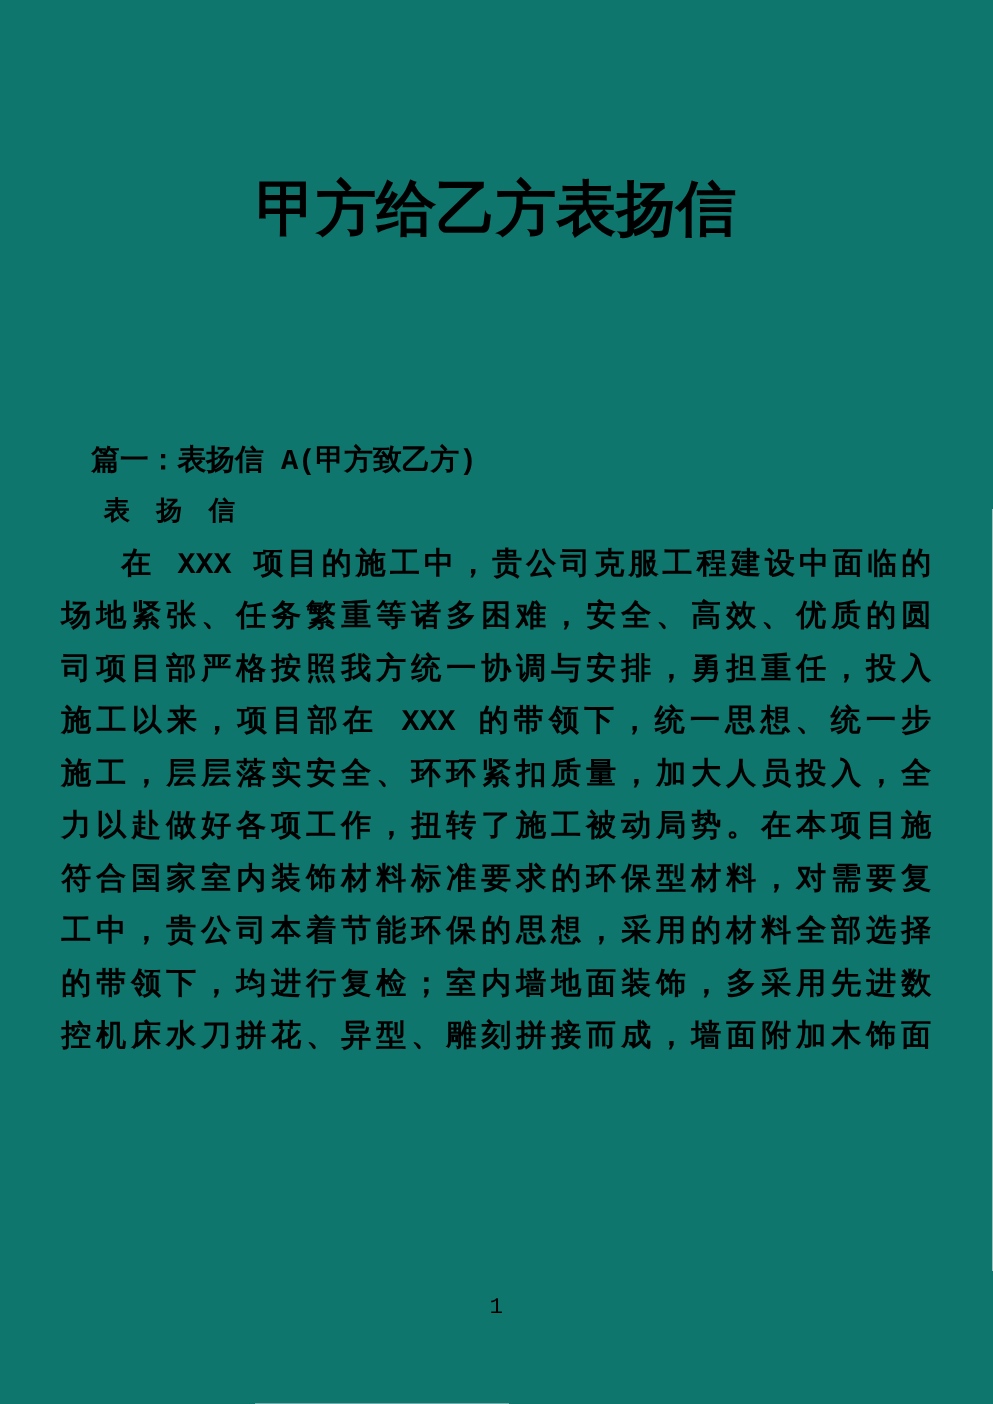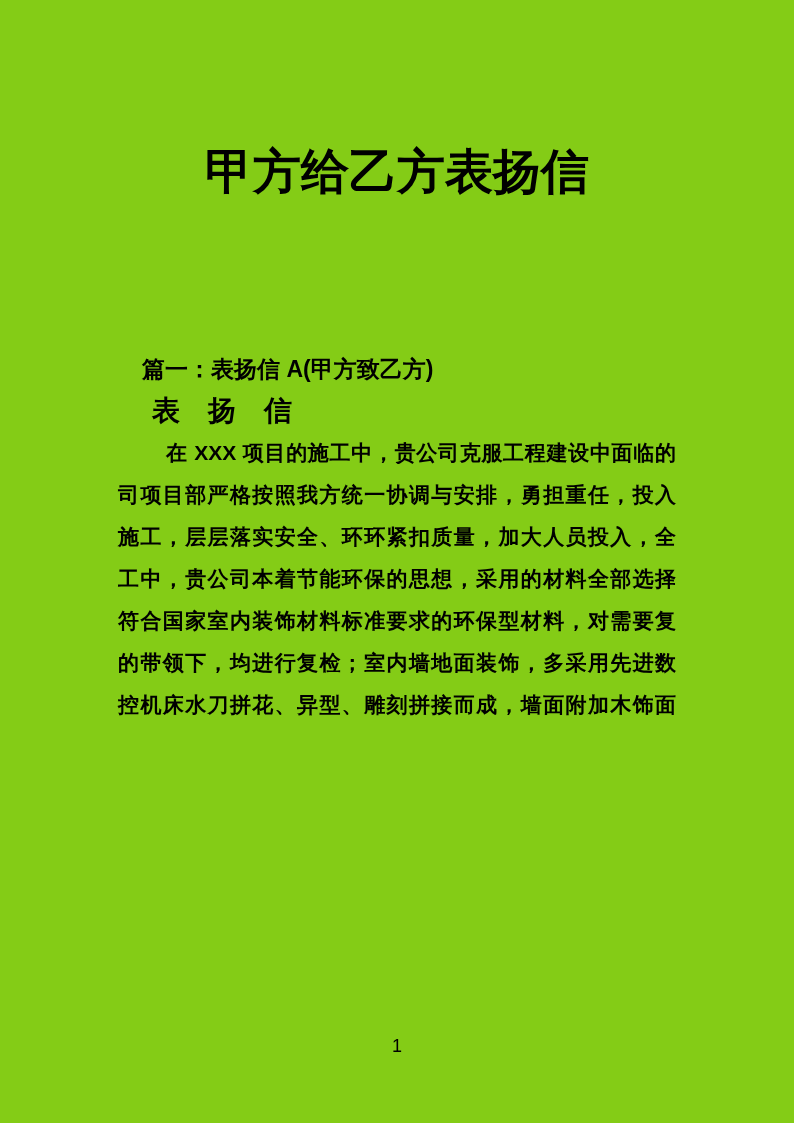--- a/index.html
+++ b/index.html
@@ -4,57 +4,57 @@
 <style>
   html, body {
     margin: 0;
     padding: 0;
     background: #ffffff;
   }
   .page {
     position: relative;
     width: 794px;
     height: 1123px;
-    background: #84cc16;
+    background: #0f766e;
     color: #000000;
-    font-family: Liberation Sans, sans-serif;
+    font-family: Liberation Mono, monospace;
     overflow: hidden;
     box-sizing: border-box;
   }
   .doc-title {
     margin: 0;
     padding-top: 143px;
     font-size: 48px;
     line-height: 1.2;
     font-weight: bold;
     text-align: center;
     letter-spacing: 0;
   }
   .content {
-    margin: 0 118px;
+    margin: 0 49px;
   }
   .section-heading {
     margin: 147px 0 0 0;
     padding-left: 24px;
     font-size: 23px;
     line-height: 42px;
     font-weight: bold;
     white-space: nowrap;
   }
   .letter-title, .salutation {
     margin: 0;
     padding-left: 34px;
-    font-size: 28px;
+    font-size: 21px;
     line-height: 42px;
     font-weight: bold;
     white-space: nowrap;
   }
   .para-line {
     margin: 0;
-    font-size: 21px;
+    font-size: 24px;
     line-height: 42px;
     font-weight: bold;
     text-align: justify;
     text-align-last: justify;
     text-justify: inter-character;
   }
   .para-line.first-line {
     padding-left: 48px;
   }
   .page-number {
@@ -76,24 +76,27 @@
 
   <div class="content">
 
     <p class="section-heading">篇一：表扬信 A(甲方致乙方)</p>
 
     <p class="letter-title">表　扬　信</p>
 
 
     <div>
       <p class="para-line first-line">在 XXX 项目的施工中，贵公司克服工程建设中面临的</p>
+      <p class="para-line">场地紧张、任务繁重等诸多困难，安全、高效、优质的圆</p>
       <p class="para-line">司项目部严格按照我方统一协调与安排，勇担重任，投入</p>
+      <p class="para-line">施工以来，项目部在 XXX 的带领下，统一思想、统一步</p>
       <p class="para-line">施工，层层落实安全、环环紧扣质量，加大人员投入，全</p>
+      <p class="para-line">力以赴做好各项工作，扭转了施工被动局势。在本项目施</p>
+      <p class="para-line">符合国家室内装饰材料标准要求的环保型材料，对需要复</p>
       <p class="para-line">工中，贵公司本着节能环保的思想，采用的材料全部选择</p>
-      <p class="para-line">符合国家室内装饰材料标准要求的环保型材料，对需要复</p>
       <p class="para-line">的带领下，均进行复检；室内墙地面装饰，多采用先进数</p>
       <p class="para-line">控机床水刀拼花、异型、雕刻拼接而成，墙面附加木饰面</p>
     </div>
 
   </div>
 
   <div class="page-number">1</div>
 
 </div>
 

